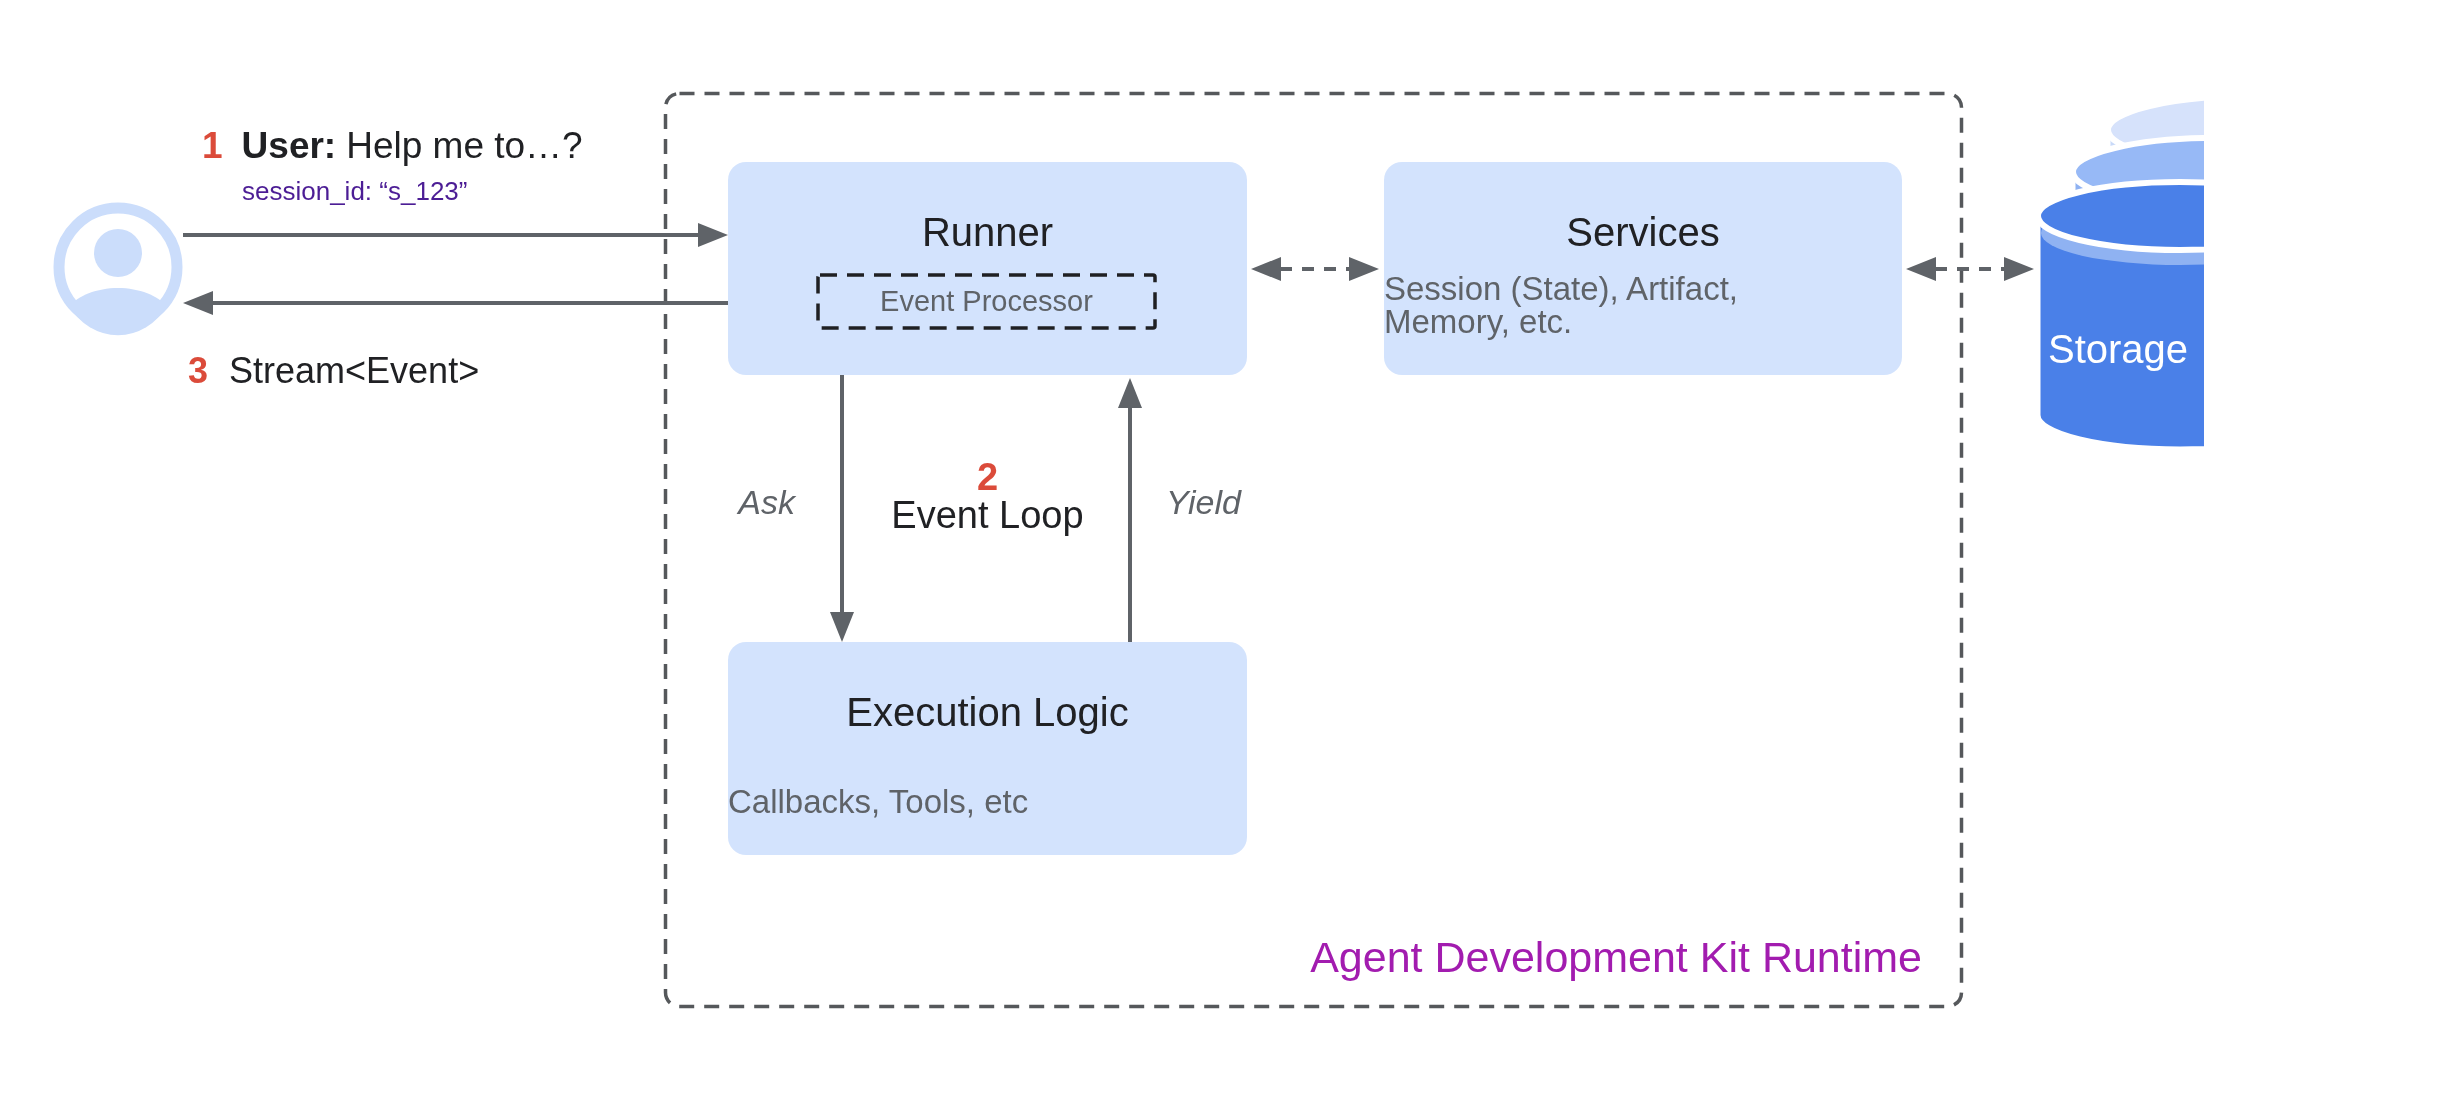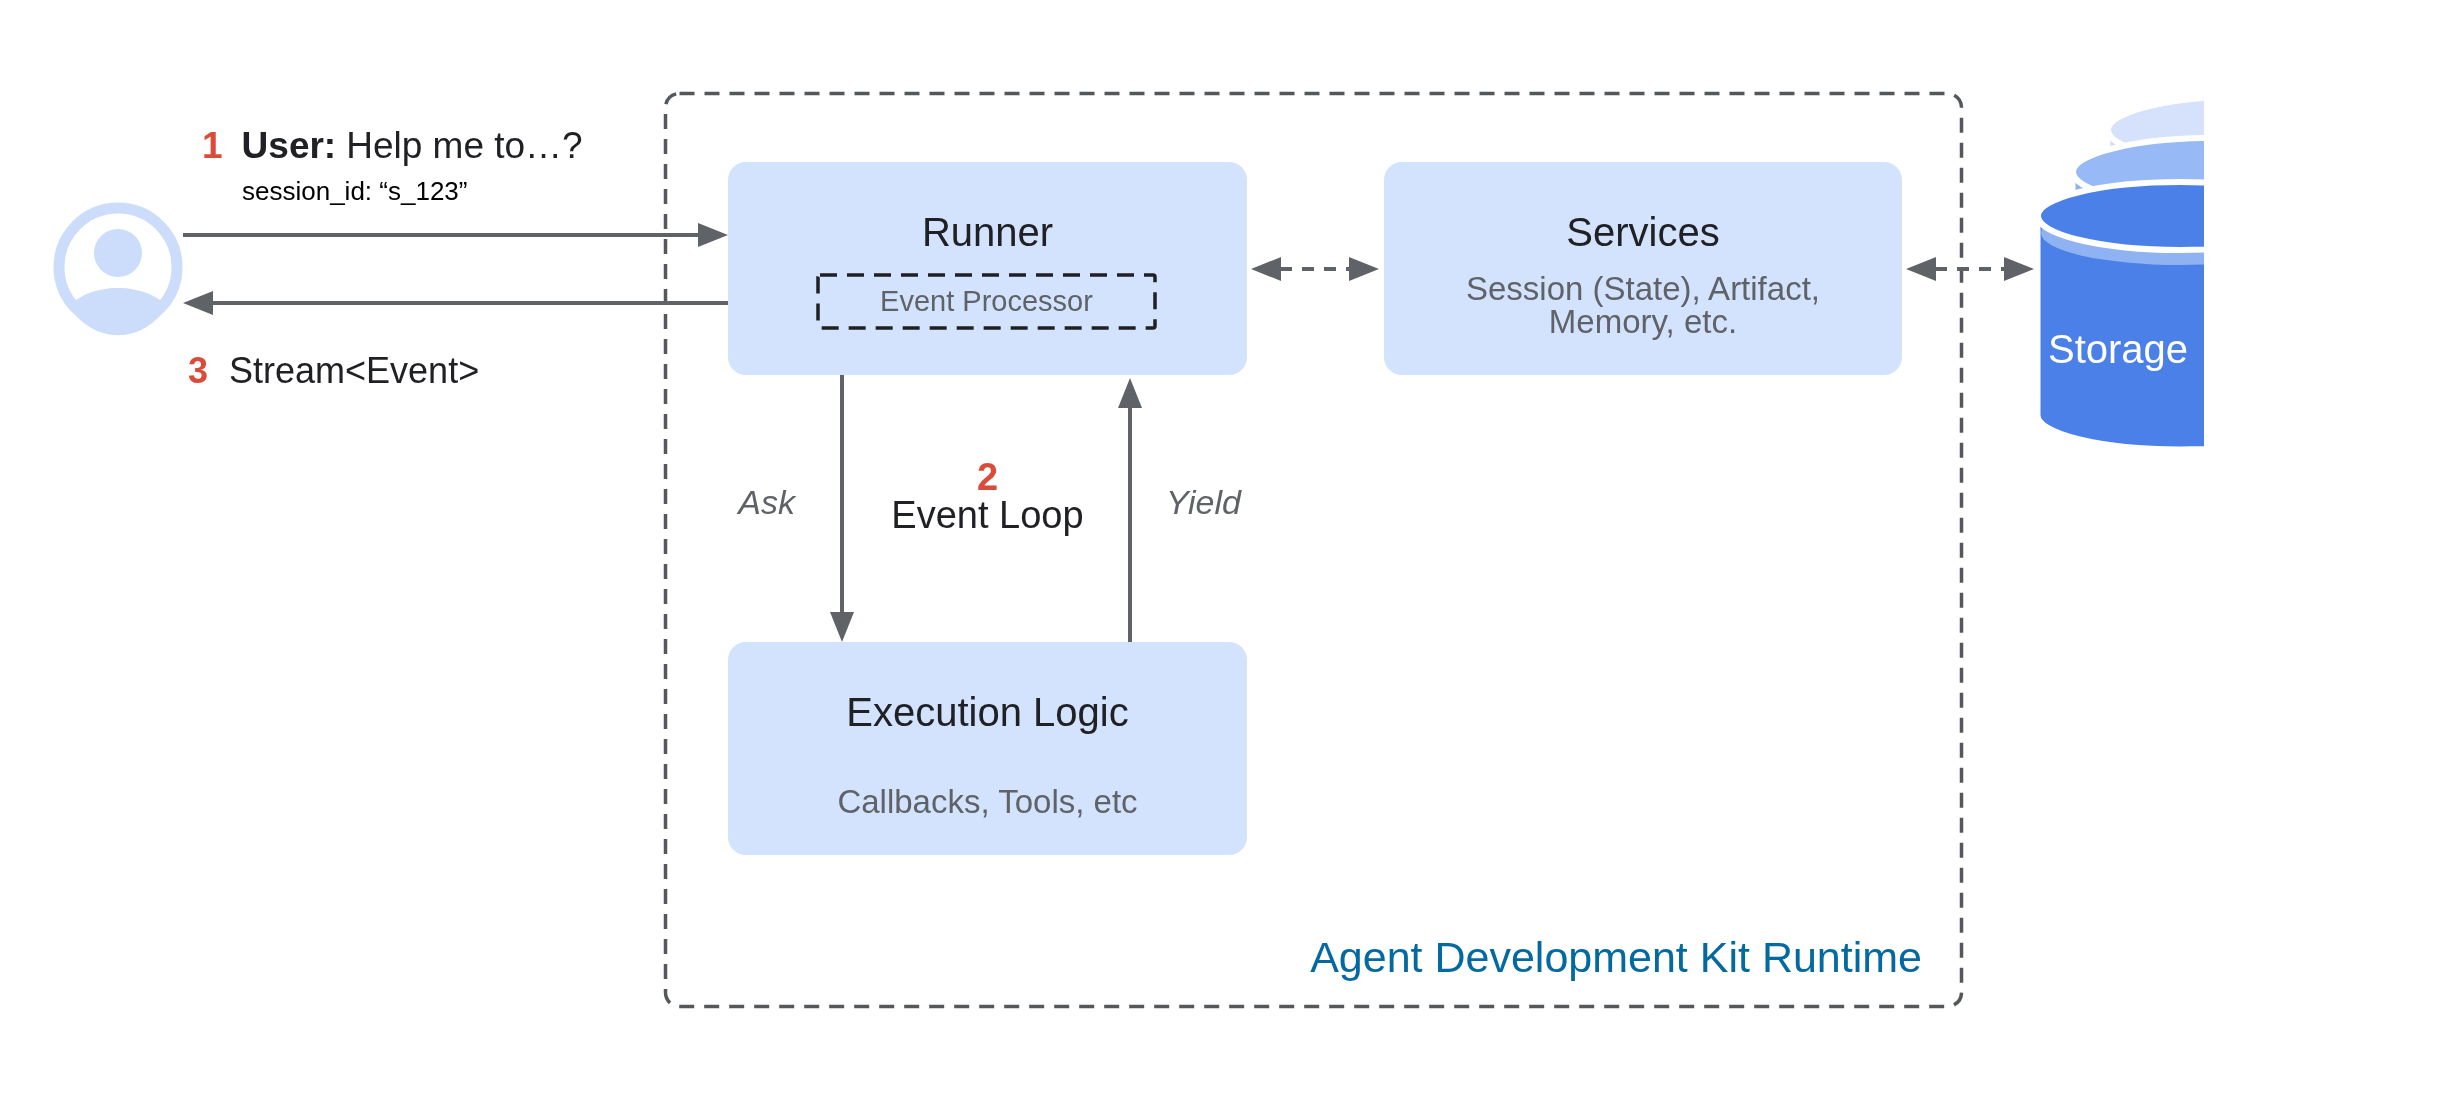--- a/index.html
+++ b/index.html
@@ -5,44 +5,44 @@
   html,body{margin:0;padding:0;background:#fff;}
   #stage{
     position:relative;width:2204px;height:1109px;background:#ffffff;overflow:hidden;
     font-family:"Liberation Sans","DejaVu Sans",sans-serif;color:#202124;
   }
   #stage .abs{position:absolute;line-height:1;}
   .box{
     position:absolute;background:#D3E3FD;border-radius:18px;
   }
   .title{font-size:40px;color:#202124;text-align:center;}
-  .subtitle{font-size:33px;color:#5F6368;text-align:center;line-height:37px;}
+  .subtitle{font-size:33px;color:#5F6368;text-align:left;line-height:37px;}
   .graytag{font-size:34px;color:#5F6368;font-style:italic;}
   .num{color:#DB4B3A;font-weight:700;}
   .step1{left:202px;top:127px;font-size:37px;white-space:nowrap;}
   .step1 .num{margin-right:19px;}
   .step1 .actor{font-weight:700;margin-right:10px;}
-  .session{left:242px;top:178px;font-size:26px;color:#000000;}
+  .session{left:242px;top:178px;font-size:26px;color:#4c1d95;}
   .step3{left:188px;top:353px;font-size:36px;white-space:nowrap;}
   .step3 .num{margin-right:21px;}
   .runner-title{left:728px;width:519px;top:212px;}
   .ep-label{
     left:818px;top:275px;width:337px;height:53px;display:flex;align-items:center;justify-content:center;
     font-size:29px;color:#5F6368;
   }
   .services-title{left:1384px;width:518px;top:212px;}
   .services-sub{left:1384px;width:518px;top:272px;}
   .exec-title{left:728px;width:519px;top:692px;}
   .exec-sub{left:728px;width:519px;top:752px;}
   .ask{left:595px;width:200px;top:485px;text-align:right;}
   .yield{left:1166px;top:485px;}
   .step2{left:728px;width:519px;top:458px;text-align:center;line-height:50px;}
   .step2 .num{font-size:38px;}
   .step2 .loop{font-size:38px;color:#202124;display:block;}
-  .adkr{left:1122px;width:800px;top:936px;font-size:43px;text-align:right;color:#0369a1;}
+  .adkr{left:1122px;width:800px;top:936px;font-size:43px;text-align:right;color:#a21caf;}
   .storage-label{left:2040px;width:280px;top:329px;font-size:40px;color:#ffffff;text-align:left;padding-left:8px;}
   svg.overlay{position:absolute;left:0;top:0;pointer-events:none;}
 </style>
 </head>
 <body>
 
 <div id="stage">
 
   <div class="box" style="left:728px;top:162px;width:519px;height:213px;"></div>
   <div class="box" style="left:1384px;top:162px;width:518px;height:213px;"></div>

